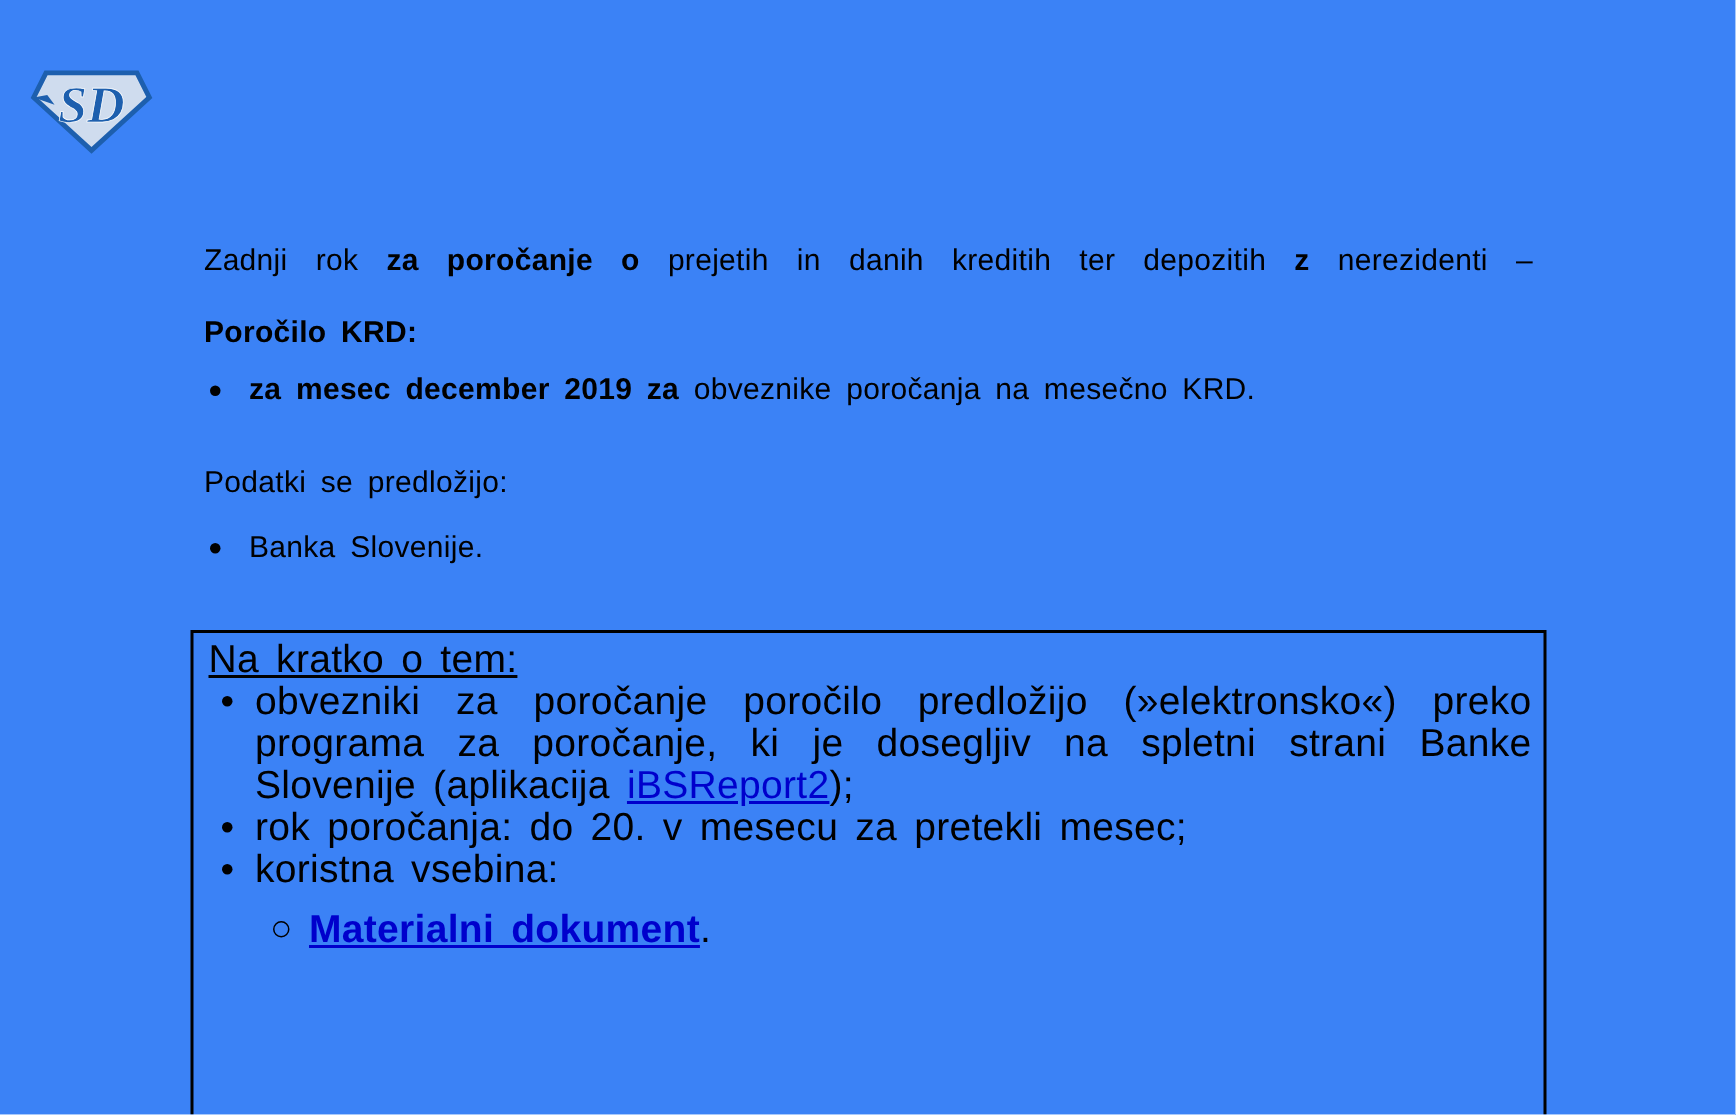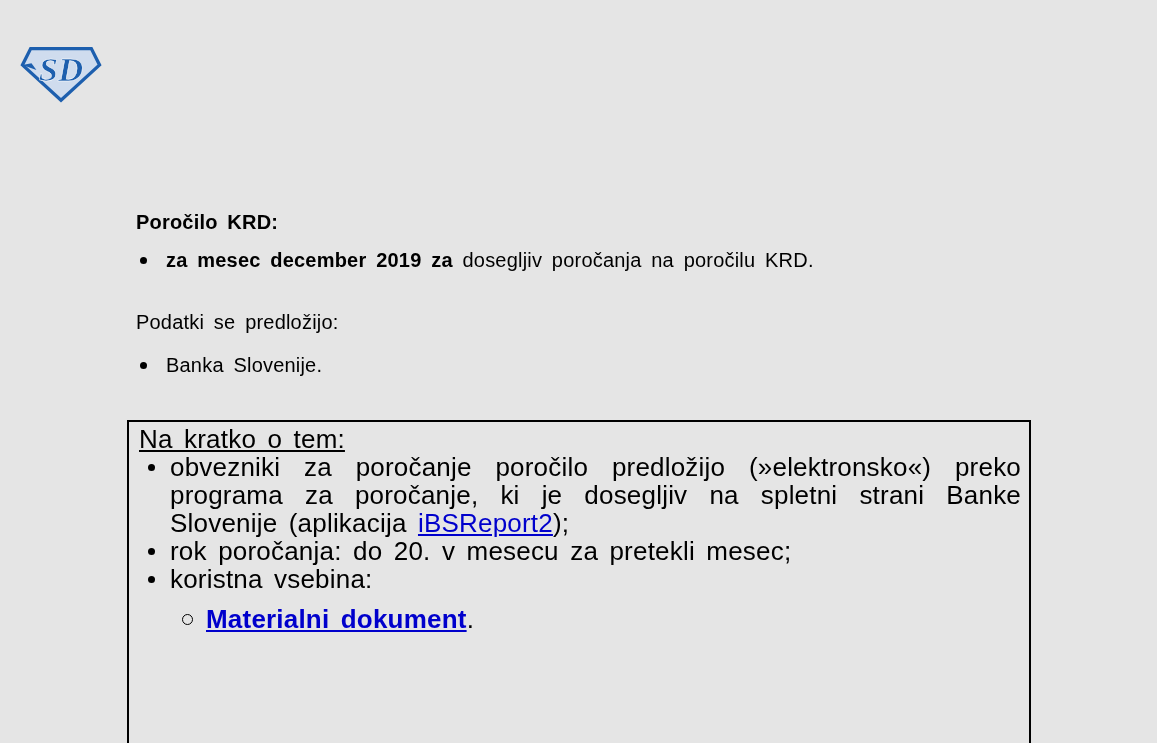--- a/index.html
+++ b/index.html
@@ -1,21 +1,21 @@
 <!DOCTYPE html>
 <html><head>
 <meta charset="utf-8">
 <style>
   * { margin: 0; padding: 0; box-sizing: border-box; }
   html, body { background: #ffffff; }
   .page {
     position: relative;
     width: 1157px;
     height: 743px;
-    background: #e5e5e5;
+    background: #3b82f6;
     overflow: hidden;
     font-family: "Liberation Sans", sans-serif;
     color: #000000;
     font-size: 20px;
     letter-spacing: 0.2px;
     word-spacing: 4px;
   }
 
   
   .logo {
@@ -148,26 +148,27 @@
 <div class="page">
 
   <div class="logo">
     <svg width="82" height="58" viewBox="0 0 100 70">
       <polygon points="13,4 87,4 97,24 50,67 3,24" fill="#cfdcee" stroke="#1d5fae" stroke-width="4" stroke-linejoin="miter"></polygon>
       <path d="M3,24 L20,30 L14,22 Z" fill="#1d5fae"></path>
       <text x="50" y="44" text-anchor="middle" font-family="Liberation Serif, serif" font-size="42" font-style="italic" font-weight="bold" fill="#1d5fae" stroke="#ffffff" stroke-width="0.6">SD</text>
     </svg>
   </div>
 
+  <p class="heading-line1"><span>Zadnji rok </span><span class="bold">za poročanje o</span><span> prejetih in danih kreditih ter depozitih </span><span class="bold">z</span><span> nerezidenti –</span></p>
 
   <p class="heading-line2">Poročilo KRD:</p>
 
   <div class="bullet-row" id="krd-bullet">
     <span class="marker"></span>
-    <span><span class="bold">za mesec december 2019 za</span><span> dosegljiv poročanja na poročilu KRD.</span></span>
+    <span><span class="bold">za mesec december 2019 za</span><span> obveznike poročanja na mesečno KRD.</span></span>
   </div>
 
   <p id="podatki-label">Podatki se predložijo:</p>
 
   <div class="bullet-row" id="banki-bullet">
     <span class="marker"></span>
     <span>Banka Slovenije.</span>
   </div>
 
   <div class="info-box">

